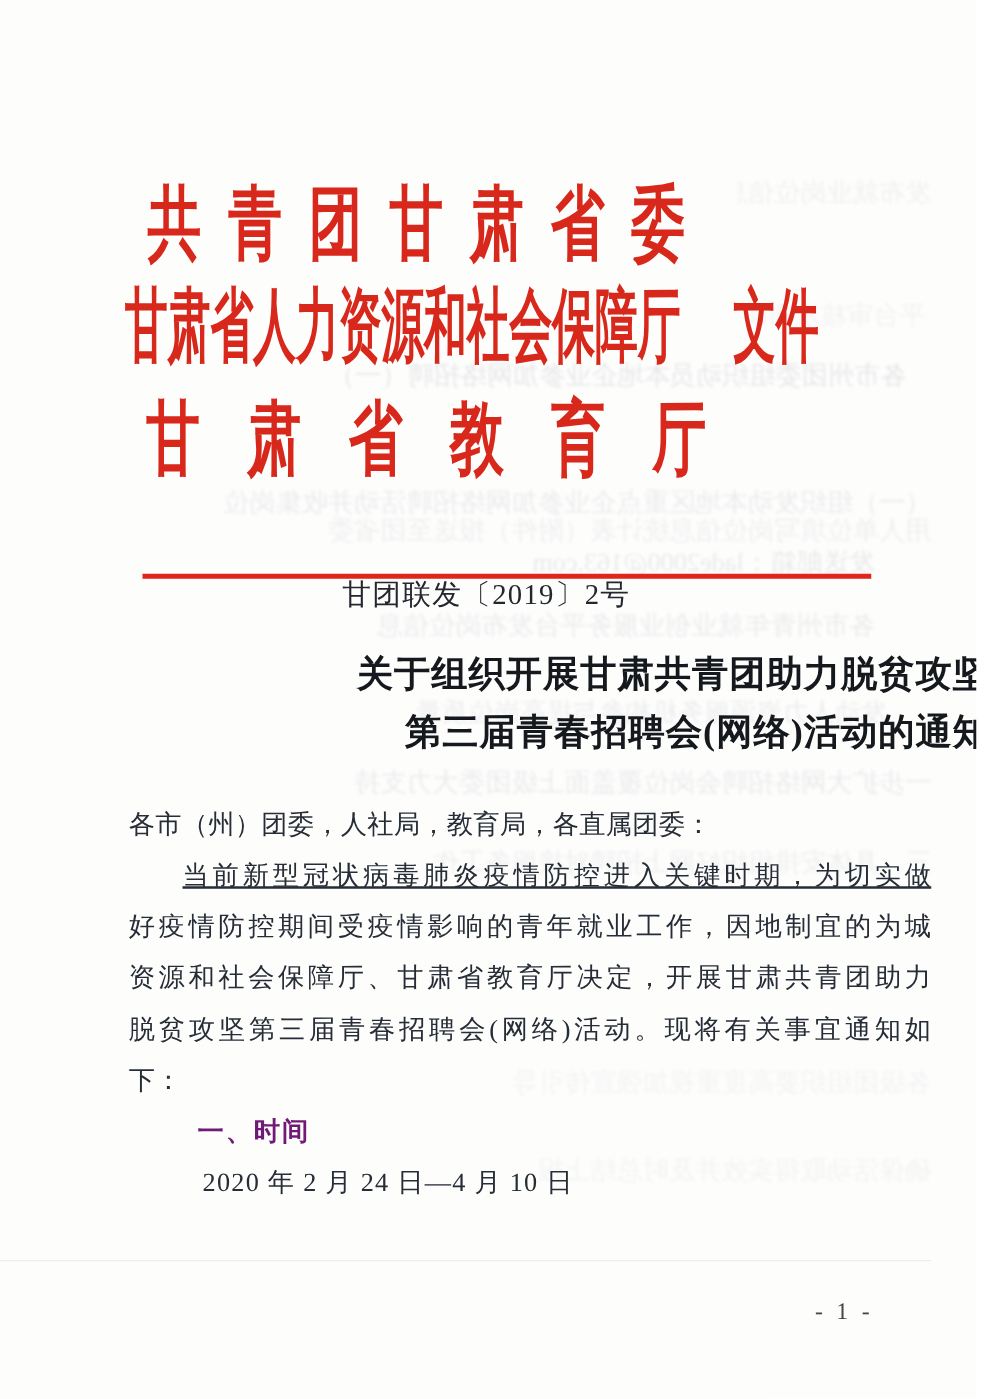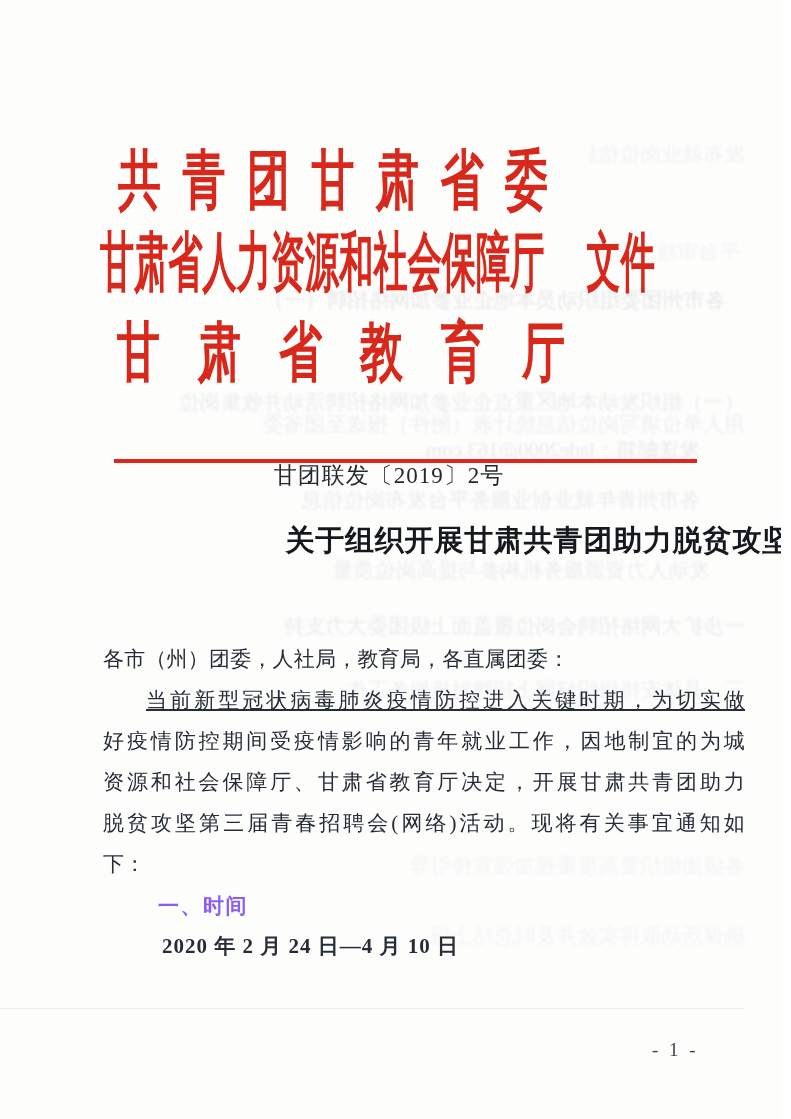--- a/index.html
+++ b/index.html
@@ -39,22 +39,22 @@
   
   .doc-title{
     position:absolute;left:12px;top:517px;width:780px;text-align:right;
     font-weight:700;font-size:29px;line-height:46px;color:#15181d;letter-spacing:0.8px;
   }
   
   .body-block{position:absolute;left:103px;top:639px;width:642px;font-size:21px;color:#272d37;}
   .bline{height:41px;line-height:41px;white-space:nowrap;letter-spacing:0.2px;}
   .just{white-space:normal;text-align:justify;text-align-last:justify;text-justify:inter-character;}
   .indent{width:599px;padding-left:43px;text-decoration:underline;}
-  .heading{font-family:"Liberation Sans",sans-serif;font-weight:700;padding-left:55px;letter-spacing:1.5px;color:#8b5cf6;}
-  .date{padding-left:59px;letter-spacing:1px;font-weight:bold;}
+  .heading{font-family:"Liberation Sans",sans-serif;font-weight:700;padding-left:55px;letter-spacing:1.5px;color:#701a75;}
+  .date{padding-left:59px;letter-spacing:1px;}
   
   .page-number{
     position:absolute;left:652px;top:1039px;font-size:19px;letter-spacing:3px;color:#40454c;
   }
   
   .scan-band{position:absolute;left:0;top:1008px;width:745px;height:1px;background:#eceef0;}
 </style>
 </head>
 <body>
 
@@ -82,20 +82,21 @@
     </div>
     <div class="lh lh3">甘肃省教育厅</div>
   </div>
 
   <div class="doc-number">甘团联发〔2019〕2号</div>
 
   <div class="red-rule"></div>
 
   <div class="doc-title">
     <div>关于组织开展甘肃共青团助力脱贫攻坚</div>
+    <div>第三届青春招聘会(网络)活动的通知</div>
   </div>
 
   <div class="body-block">
     <div class="bline">各市（州）团委，人社局，教育局，各直属团委：</div>
     <div class="bline just indent">当前新型冠状病毒肺炎疫情防控进入关键时期，为切实做</div>
     <div class="bline just">好疫情防控期间受疫情影响的青年就业工作，因地制宜的为城</div>
     <div class="bline just">资源和社会保障厅、甘肃省教育厅决定，开展甘肃共青团助力</div>
     <div class="bline just">脱贫攻坚第三届青春招聘会(网络)活动。现将有关事宜通知如</div>
     <div class="bline">下：</div>
     <div class="bline heading">一、时间</div>

